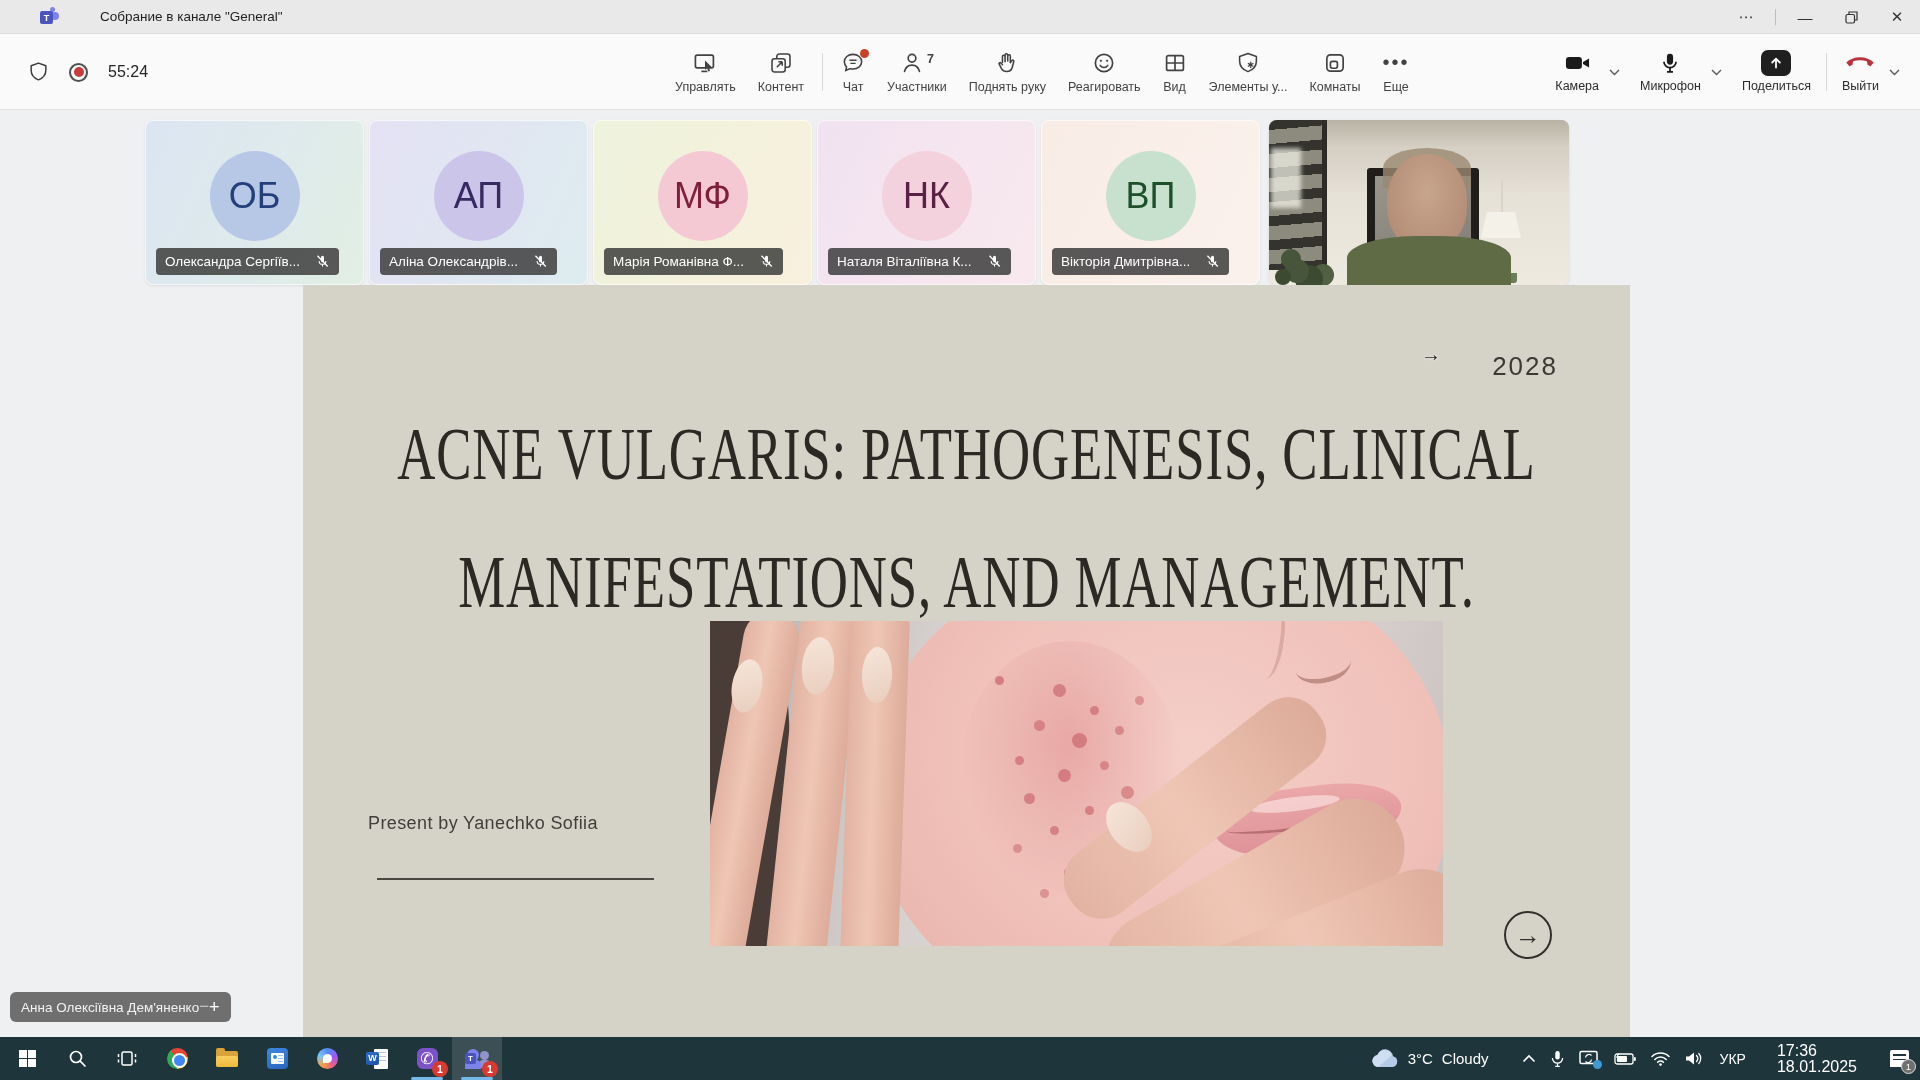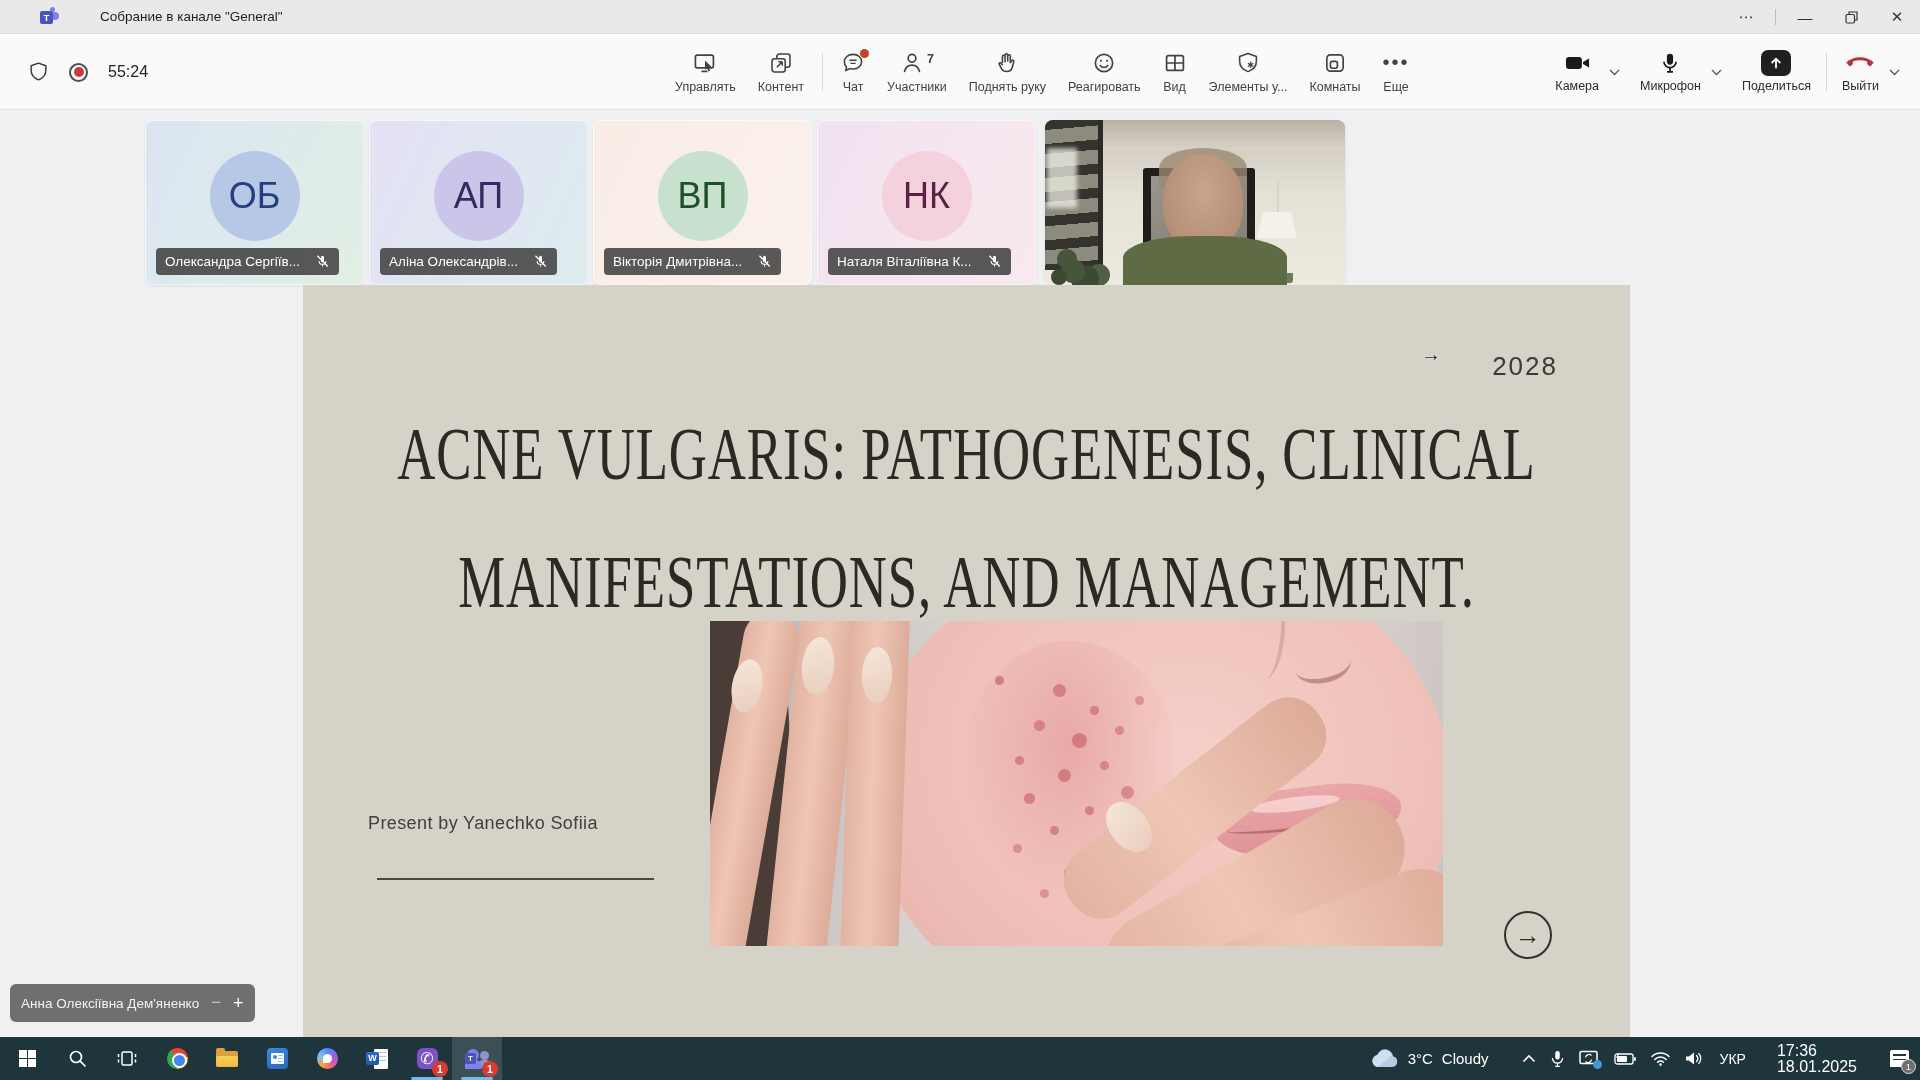--- a/index.html
+++ b/index.html
@@ -102,21 +102,21 @@
   .ph-nail { position:absolute; background:linear-gradient(160deg,#f6e6da,#e9cdbd); border-radius:50%; }
   .ph-n1 { left:22px; top:38px; width:30px; height:54px; transform:rotate(10deg); }
   .ph-n2 { left:92px; top:16px; width:32px; height:58px; transform:rotate(6deg); }
   .ph-n3 { left:152px; top:26px; width:30px; height:56px; transform:rotate(2deg); }
   .ph-f4 { left:330px; top:150px; width:310px; height:74px; transform:rotate(-38deg); }
   .ph-n4 { left:400px; top:178px; width:38px; height:56px; transform:rotate(-38deg); }
   .ph-f5 { left:380px; top:235px; width:330px; height:100px; transform:rotate(-30deg); border-radius:50px; }
   .ph-f6 { left:470px; top:285px; width:300px; height:110px; transform:rotate(-22deg); border-radius:50px; }
 
   
-  .screen-pill { position:absolute; left:10px; bottom:15px; height:38px; background:rgba(100,100,100,.92); border-radius:6px; display:flex; align-items:center; gap:12px; padding:0 11px; color:#f2f2f2; font-size:13.5px; }
+  .screen-pill { position:absolute; left:10px; bottom:15px; height:30px; background:rgba(100,100,100,.92); border-radius:6px; display:flex; align-items:center; gap:0; padding:0 11px; color:#f2f2f2; font-size:13.5px; }
   .zoom-out { color:#c4c4c4; font-size:17px; }
   .zoom-in { color:#ffffff; font-size:18px; }
 
   
   .taskbar { position:absolute; left:0; top:1037px; width:1920px; height:43px; background:#1e353c; color:#fff; }
   .tb-apps { position:absolute; left:2px; top:0; height:43px; display:flex; }
   .app { position:relative; width:50px; height:43px; display:flex; align-items:center; justify-content:center; }
   .app.active { background:rgba(255,255,255,.13); }
   .underline { position:absolute; left:9px; right:9px; bottom:0; height:3px; background:#76b9e8; border-radius:2px; }
   .badge { position:absolute; right:4px; bottom:3px; min-width:16px; height:16px; border-radius:8px; background:#d93a30; color:#fff; font-size:10.5px; font-weight:bold; display:flex; align-items:center; justify-content:center; padding:0 3px; }
@@ -378,40 +378,54 @@
               <svg width="15" height="15" viewBox="0 0 16 16">
                 <rect x="6.4" y="1.8" width="3.2" height="7" rx="1.6" fill="#fff"></rect>
                 <path d="M4.4 7.4a3.6 3.6 0 0 0 7.2 0" fill="none" stroke="#fff" stroke-width="1.1"></path>
                 <path d="M8 11v2.4" stroke="#fff" stroke-width="1.1"></path>
                 <path d="M2.6 1.8l11 11.6" stroke="#fff" stroke-width="1.4"></path>
               </svg>
             </span>
         </div>
       </div>
 
-
-      <div class="tile" style="background: linear-gradient(115deg, rgb(248, 236, 229), rgb(251, 241, 236));">
-        <div class="init-circle" style="background: rgb(200, 225, 207); color: rgb(29, 79, 42);">ВП</div>
+      <div class="tile" style="background: linear-gradient(115deg, rgb(238, 243, 220), rgb(248, 240, 220));">
+        <div class="init-circle" style="background: rgb(244, 201, 212); color: rgb(126, 31, 60);">МФ</div>
         <div class="name-pill">
-          <span>Вікторія Дмитрівна...</span>
+          <span>Марія Романівна Ф...</span>
           <span>
               <svg width="15" height="15" viewBox="0 0 16 16">
                 <rect x="6.4" y="1.8" width="3.2" height="7" rx="1.6" fill="#fff"></rect>
                 <path d="M4.4 7.4a3.6 3.6 0 0 0 7.2 0" fill="none" stroke="#fff" stroke-width="1.1"></path>
                 <path d="M8 11v2.4" stroke="#fff" stroke-width="1.1"></path>
                 <path d="M2.6 1.8l11 11.6" stroke="#fff" stroke-width="1.4"></path>
               </svg>
             </span>
         </div>
       </div>
 
       <div class="tile" style="background: linear-gradient(115deg, rgb(241, 226, 241), rgb(248, 233, 238));">
         <div class="init-circle" style="background: rgb(243, 209, 221); color: rgb(90, 33, 68);">НК</div>
         <div class="name-pill">
           <span>Наталя Віталіївна К...</span>
+          <span>
+              <svg width="15" height="15" viewBox="0 0 16 16">
+                <rect x="6.4" y="1.8" width="3.2" height="7" rx="1.6" fill="#fff"></rect>
+                <path d="M4.4 7.4a3.6 3.6 0 0 0 7.2 0" fill="none" stroke="#fff" stroke-width="1.1"></path>
+                <path d="M8 11v2.4" stroke="#fff" stroke-width="1.1"></path>
+                <path d="M2.6 1.8l11 11.6" stroke="#fff" stroke-width="1.4"></path>
+              </svg>
+            </span>
+        </div>
+      </div>
+
+      <div class="tile" style="background: linear-gradient(115deg, rgb(248, 236, 229), rgb(251, 241, 236));">
+        <div class="init-circle" style="background: rgb(200, 225, 207); color: rgb(29, 79, 42);">ВП</div>
+        <div class="name-pill">
+          <span>Вікторія Дмитрівна...</span>
           <span>
               <svg width="15" height="15" viewBox="0 0 16 16">
                 <rect x="6.4" y="1.8" width="3.2" height="7" rx="1.6" fill="#fff"></rect>
                 <path d="M4.4 7.4a3.6 3.6 0 0 0 7.2 0" fill="none" stroke="#fff" stroke-width="1.1"></path>
                 <path d="M8 11v2.4" stroke="#fff" stroke-width="1.1"></path>
                 <path d="M2.6 1.8l11 11.6" stroke="#fff" stroke-width="1.4"></path>
               </svg>
             </span>
         </div>
       </div>

